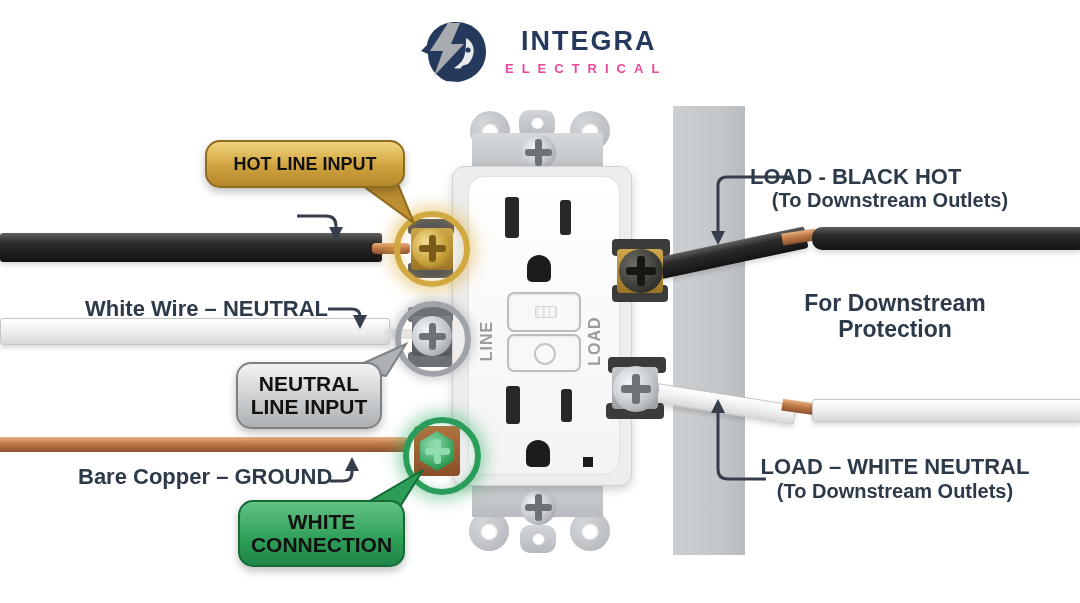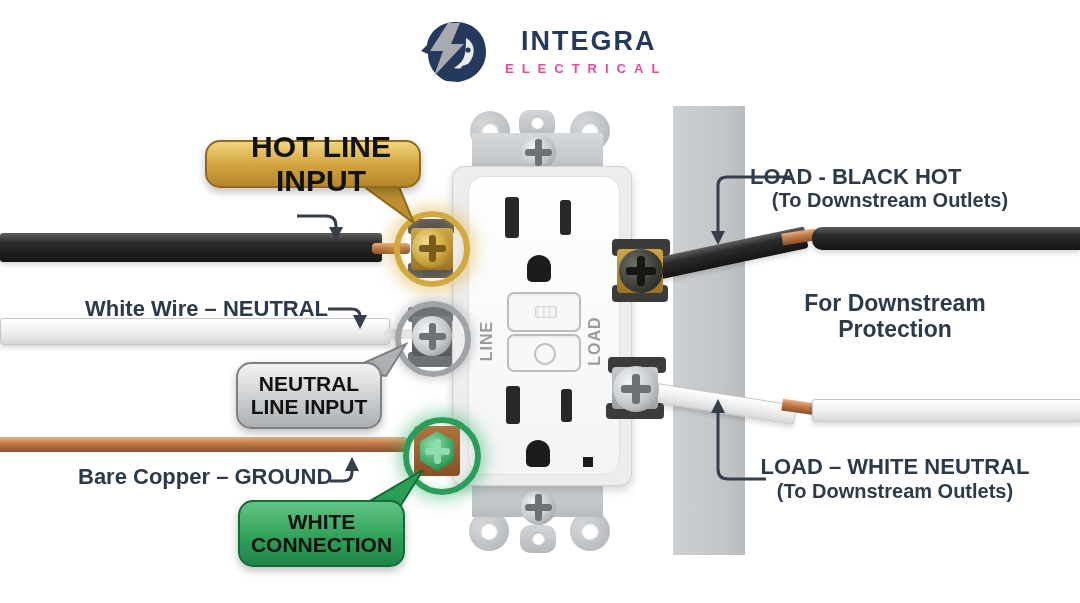--- a/index.html
+++ b/index.html
@@ -64,22 +64,22 @@
   .screw-silver{border-radius:50%;background:radial-gradient(circle at 35% 35%,#f4f6f8,#c3c7cb 55%,#84888c);}
   .screw-hex{clip-path:polygon(50% 0,95% 26%,95% 74%,50% 100%,5% 74%,5% 26%);background:radial-gradient(circle at 38% 35%,#8fdcae,#2f9e57 65%,#1d7a42);}
   .ring{border-radius:50%;background:transparent;}
   .ring-gold{border:6px solid #d2a940;box-shadow:0 0 16px 5px rgba(222,176,70,.55), inset 0 0 8px rgba(222,176,70,.4);}
   .ring-sil{border:6px solid #a0a4a8;box-shadow:0 0 10px 3px rgba(150,155,160,.45);}
   .ring-green{border:6px solid #2a9d5a;box-shadow:0 0 16px 5px rgba(60,180,110,.5), inset 0 0 8px rgba(60,180,110,.35);}
 
   
   .bubble{border-radius:15px;display:flex;align-items:center;justify-content:center;text-align:center;
           font-weight:800;color:#111;box-shadow:0 4px 8px rgba(0,0,0,.25);}
-  .bubble-gold{left:205px;top:140px;width:196px;height:44px;font-size:30px;letter-spacing:0;
-               background:linear-gradient(180deg,#f2d57e,#cfa23e 55%,#b5862c);border:2px solid #8f6b1e;padding-left:16px;}
+  .bubble-gold{left:205px;top:140px;width:196px;height:44px;font-size:18px;letter-spacing:0;
+               background:linear-gradient(180deg,#f2d57e,#cfa23e 55%,#b5862c);border:2px solid #8f6b1e;}
   .bubble-gray{left:236px;top:362px;width:142px;height:63px;font-size:21px;line-height:1.05;
                background:linear-gradient(180deg,#f3f3f3,#c8cbcd 60%,#acb0b3);border:2px solid #7d8184;}
   .bubble-green{left:238px;top:500px;width:163px;height:63px;font-size:21px;line-height:1.05;
                background:linear-gradient(180deg,#63c384,#2d9e58 60%,#1f8647);border:2px solid #156a37;}
 
   
   .lbl{font-weight:700;color:#2c3a49;white-space:nowrap;}
   .lbl-black-wire{left:110px;top:203px;font-size:22px;}
   .lbl-white-wire{left:85px;top:296px;font-size:22px;text-align:right;}
   .lbl-copper-wire{left:78px;top:464px;font-size:22px;}

